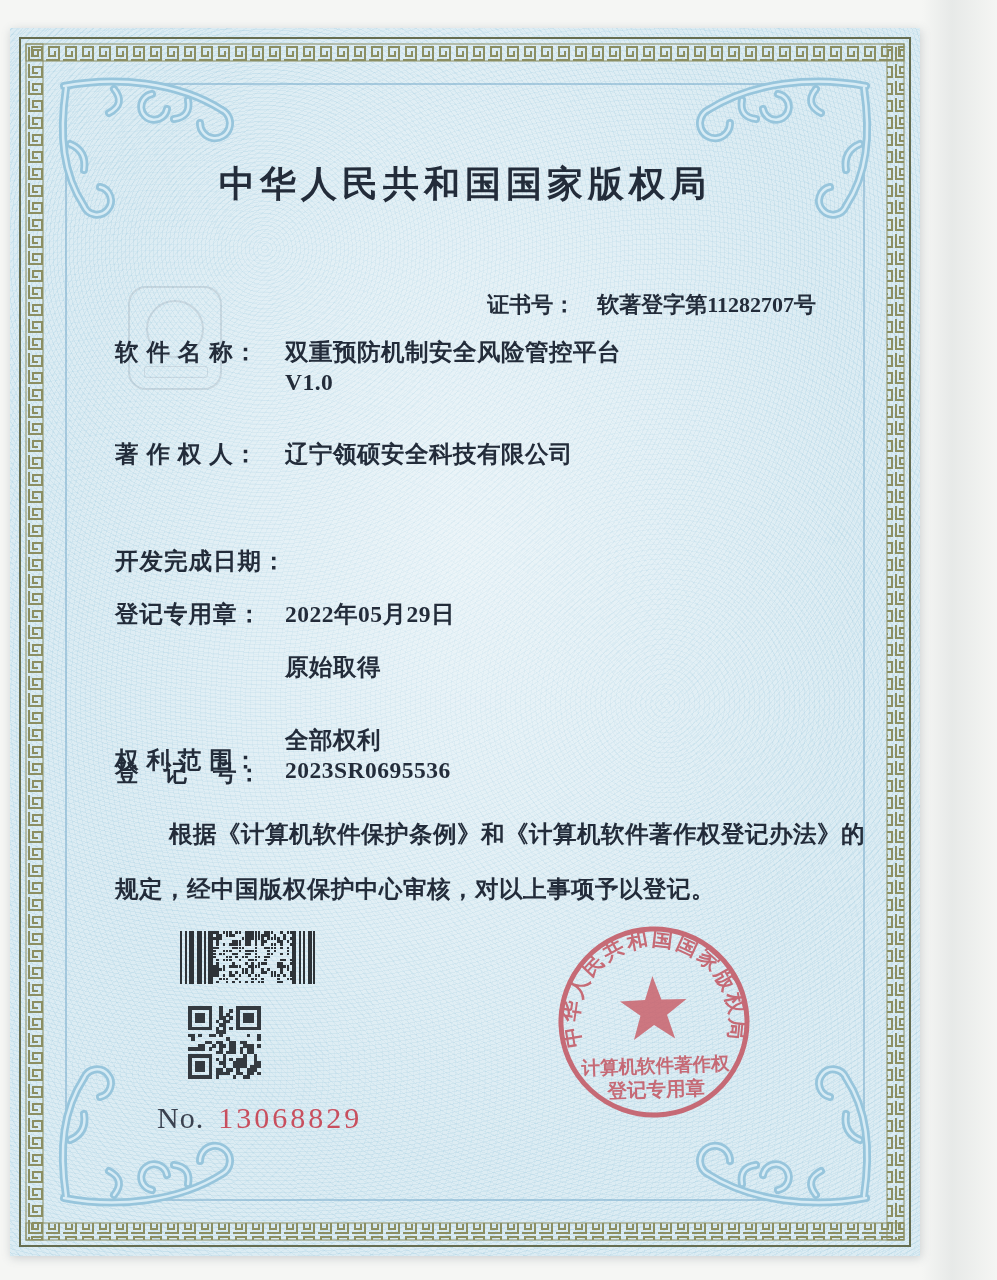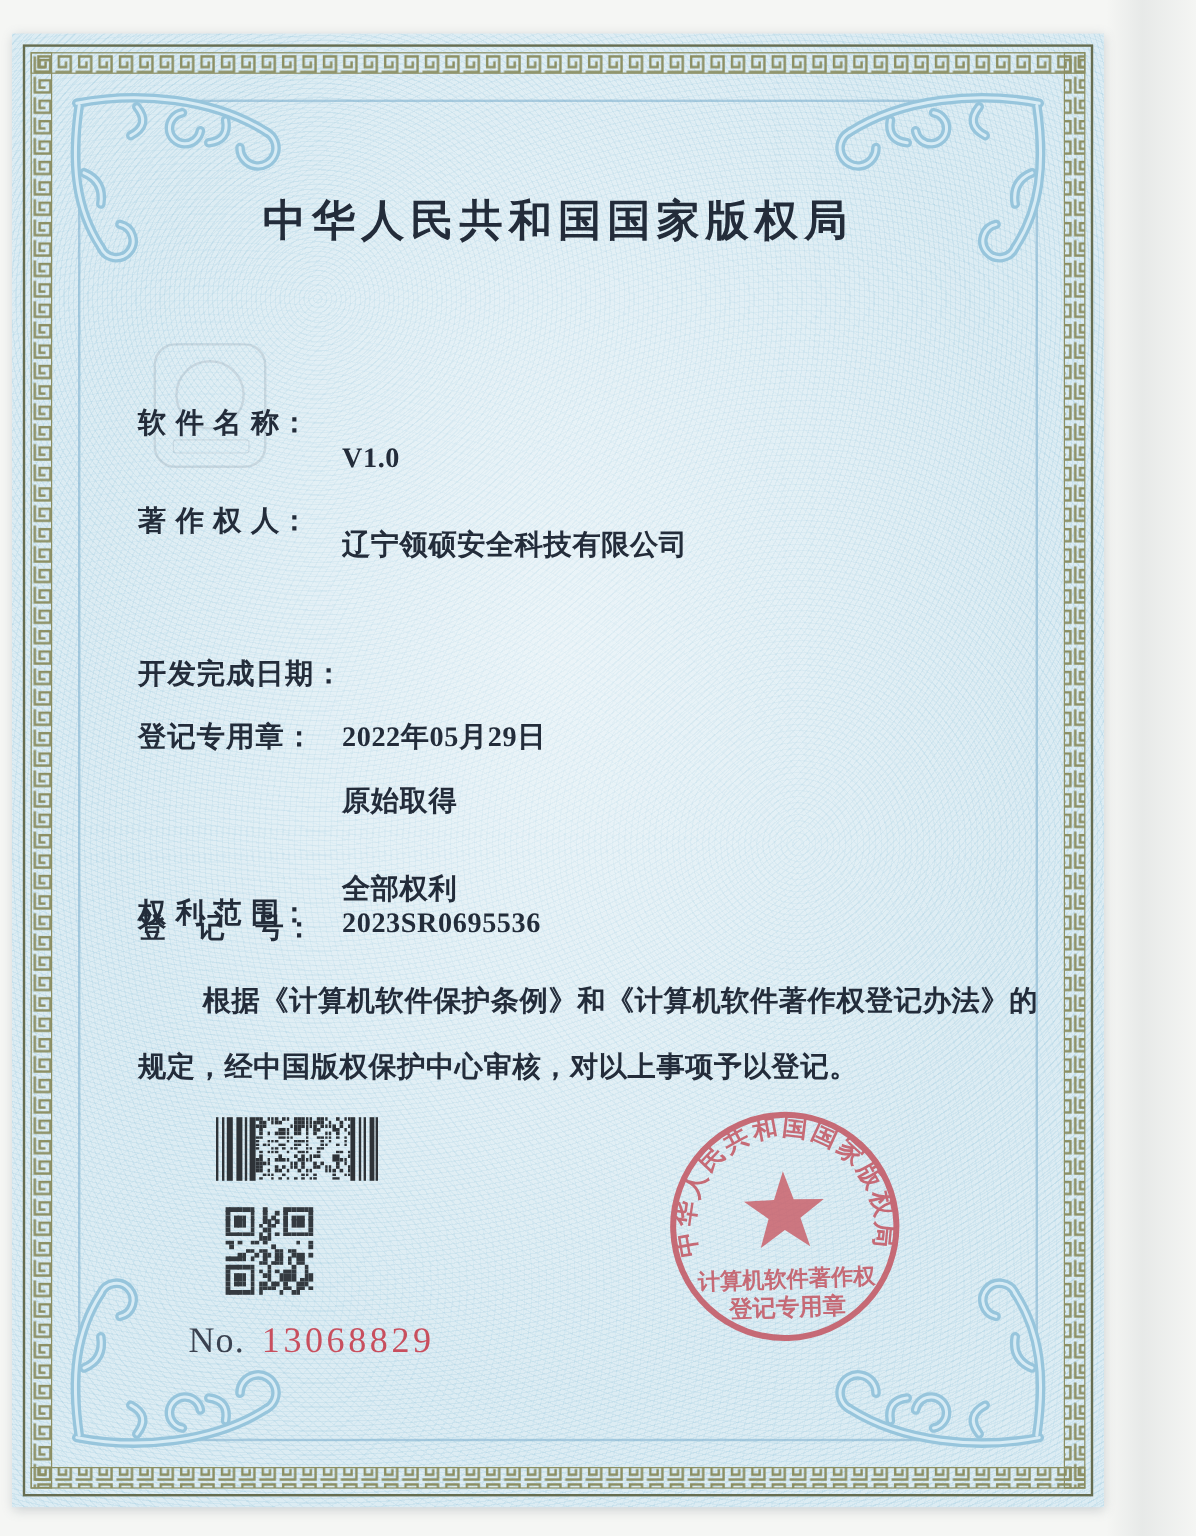--- a/index.html
+++ b/index.html
@@ -168,25 +168,29 @@
     </svg>
 
     <div class="emboss">
       <div class="emboss-circle"></div>
       <div class="emboss-bar"></div>
     </div>
 
     <div class="layer">
       <div class="authority">中华人民共和国国家版权局</div>
 
+      <div class="certno-row">
+        <span>证书号：</span><span class="gap"></span><span>软著登字第11282707号</span>
+      </div>
 
       <div class="flabel" style="top:308px">软 件 名 称：</div>
+      <div class="fvalue" style="top:308px">双重预防机制安全风险管控平台</div>
       <div class="fvalue" style="top:341px">V1.0</div>
 
-      <div class="flabel" style="top:390px">著 作 权 人：</div>
+      <div class="flabel" style="top:410px">著 作 权 人：</div>
       <div class="fvalue" style="top:410px">辽宁领硕安全科技有限公司</div>
 
       <div class="flabel" style="top:517px">开发完成日期：</div>
 
       <div class="flabel" style="top:570px">登记专用章：</div>
       <div class="fvalue" style="top:570px">2022年05月29日</div>
 
       <div class="fvalue" style="top:623px">原始取得</div>
 
       <div class="flabel" style="top:716px">权 利 范 围：</div>

